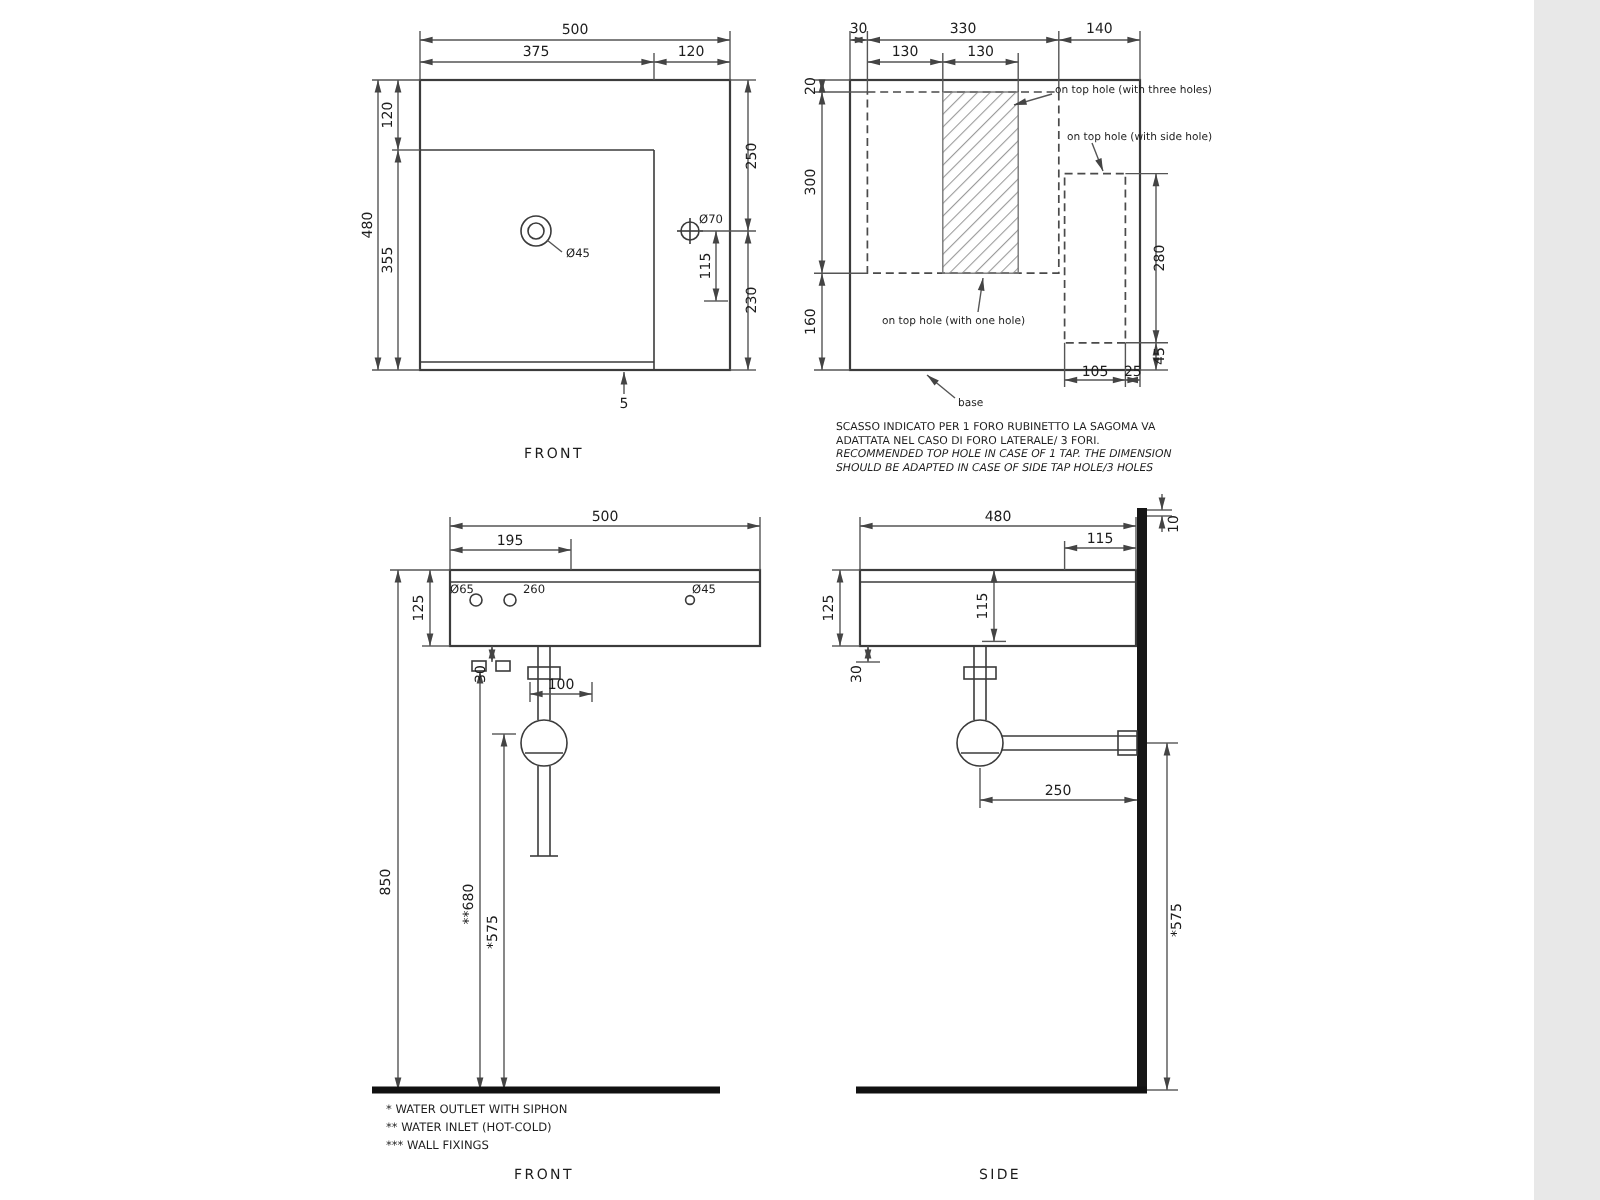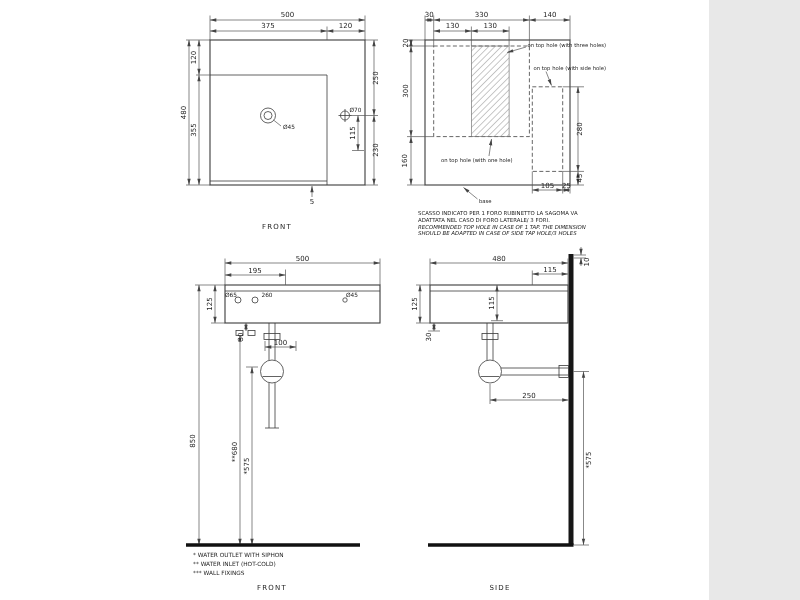--- a/index.html
+++ b/index.html
@@ -1,16 +1,16 @@
 <!DOCTYPE html>
 <html><head>
 <meta charset="utf-8">
 <style>
   html,body{margin:0;padding:0;background:#e8e8e8;}
-  .sheet{position:relative;width:709px;height:600px;background:#ffffff;overflow:hidden;margin:0;}
+  .sheet{position:relative;width:767px;height:600px;background:#ffffff;overflow:hidden;margin:0;}
   svg{display:block;}
   text{font-family:"DejaVu Sans","Liberation Sans",sans-serif;fill:#1d1d1d;}
   .t{font-size:7px;text-anchor:middle;}
   .ts{font-size:5.8px;text-anchor:middle;}
   .note{font-size:5.3px;text-anchor:start;}
   .cap{font-size:5.4px;text-anchor:start;}
   .cap.i{font-style:italic;}
   .fn{font-size:5.8px;text-anchor:start;}
   .vl{font-size:7px;text-anchor:middle;letter-spacing:1.2px;}
   .obj{fill:none;stroke:#3b3b3b;stroke-width:1.1;}

